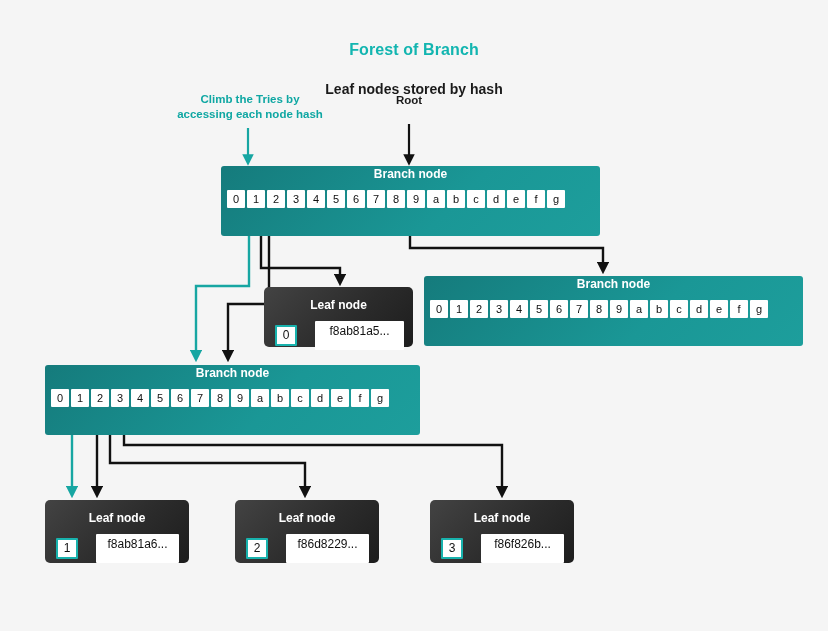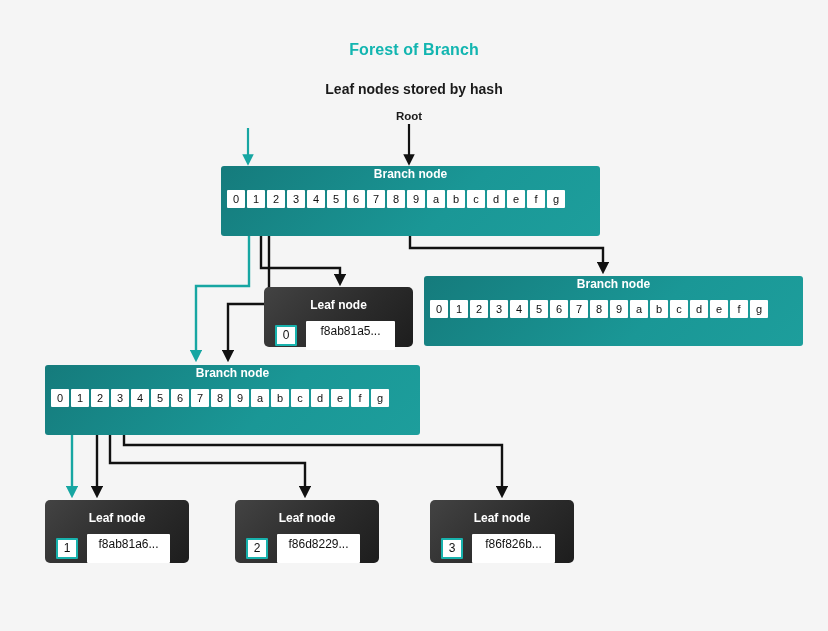--- a/index.html
+++ b/index.html
@@ -108,21 +108,21 @@
     background: #ffffff;
     border: 2px solid #18b2ad;
     box-sizing: border-box;
     color: #111111;
     font-size: 12px;
     line-height: 17px;
     text-align: center;
     border-radius: 1px;
   }
   .leaf-hash {
-    margin-left: 9px;
+    margin-left: 18px;
     height: 29px;
     background: #ffffff;
     color: #111111;
     font-size: 12px;
     line-height: 21px;
     text-align: center;
     border-radius: 1px;
     box-sizing: border-box;
   }
 
@@ -130,21 +130,23 @@
   #wires { left: 0; top: 0; width: 828px; height: 631px; pointer-events: none; }
 </style>
 </head>
 <body>
 
 <div id="canvas">
 
   <div class="abs title">Forest of Branch</div>
   <div class="abs subtitle">Leaf nodes stored by hash</div>
 
-  <div class="abs anno dark" style="left:376px; top:109px; width:66px;">Root</div>
+  <div class="abs anno teal" style="left:160px; top:92px; width:180px;">Climb the Tries by
+accessing each node hash</div>
+  <div class="abs anno dark" style="left:376px; top:93px; width:66px;">Root</div>
 
   <svg id="wires" class="abs" viewBox="0 0 828 631" xmlns="http://www.w3.org/2000/svg">
     <defs>
       <marker id="arrow-dark" viewBox="0 0 10 10" refX="5" refY="5" markerWidth="5.2" markerHeight="5.2" orient="auto-start-reverse">
         <path d="M 0 0 L 10 5 L 0 10 z" fill="#111111"></path>
       </marker>
       <marker id="arrow-teal" viewBox="0 0 10 10" refX="5" refY="5" markerWidth="5.2" markerHeight="5.2" orient="auto-start-reverse">
         <path d="M 0 0 L 10 5 L 0 10 z" fill="#17a6a2"></path>
       </marker>
     </defs>

